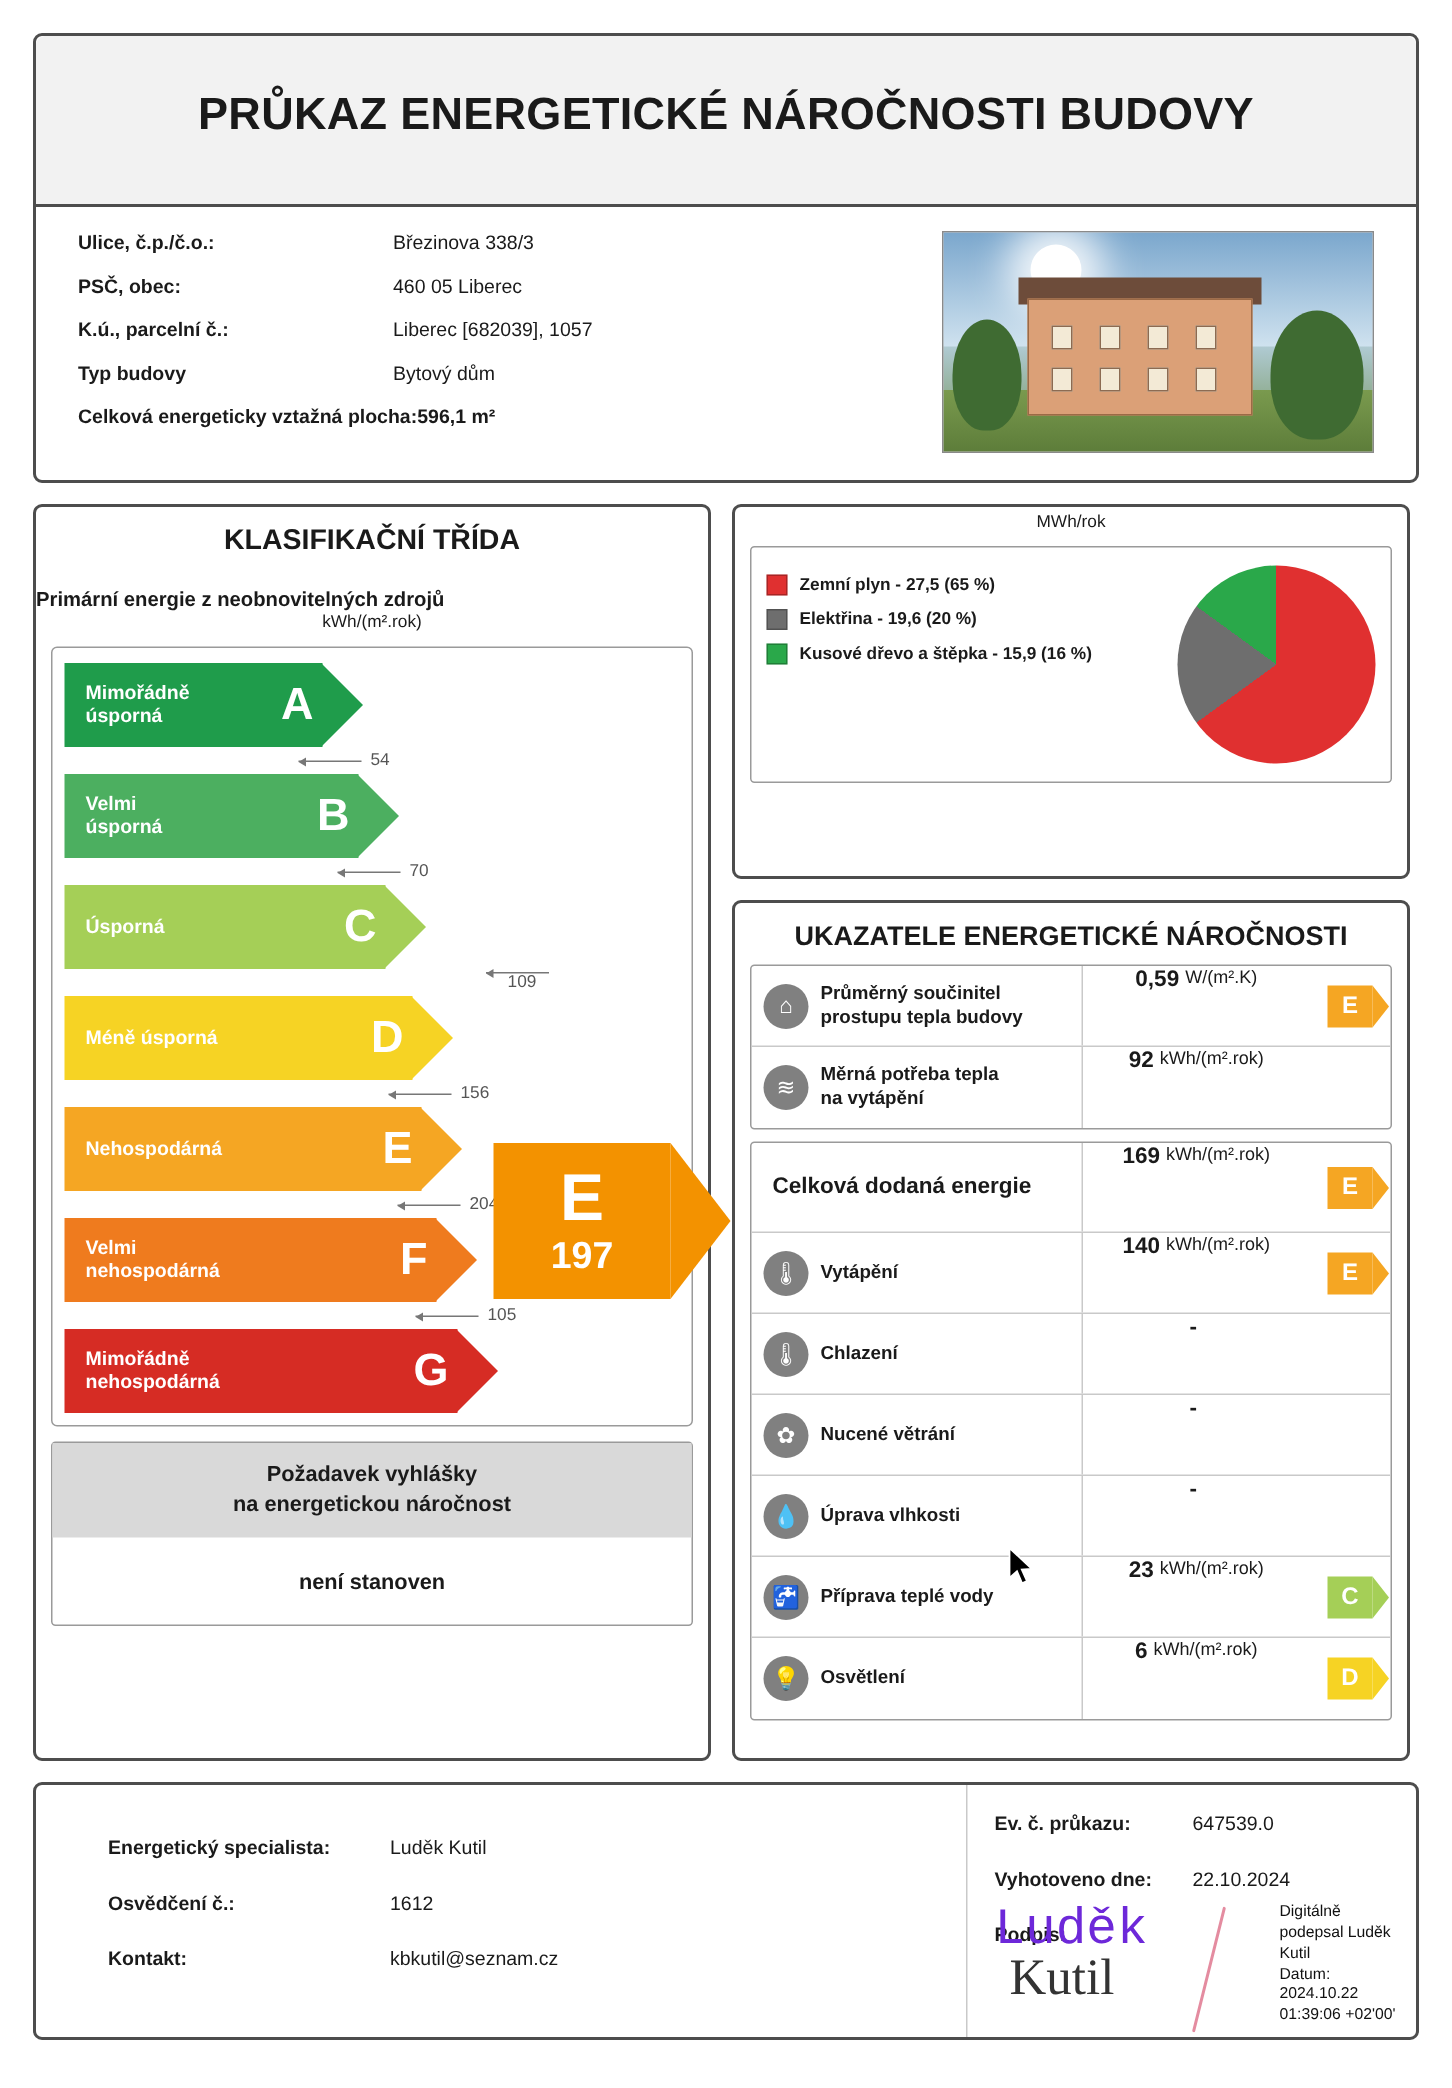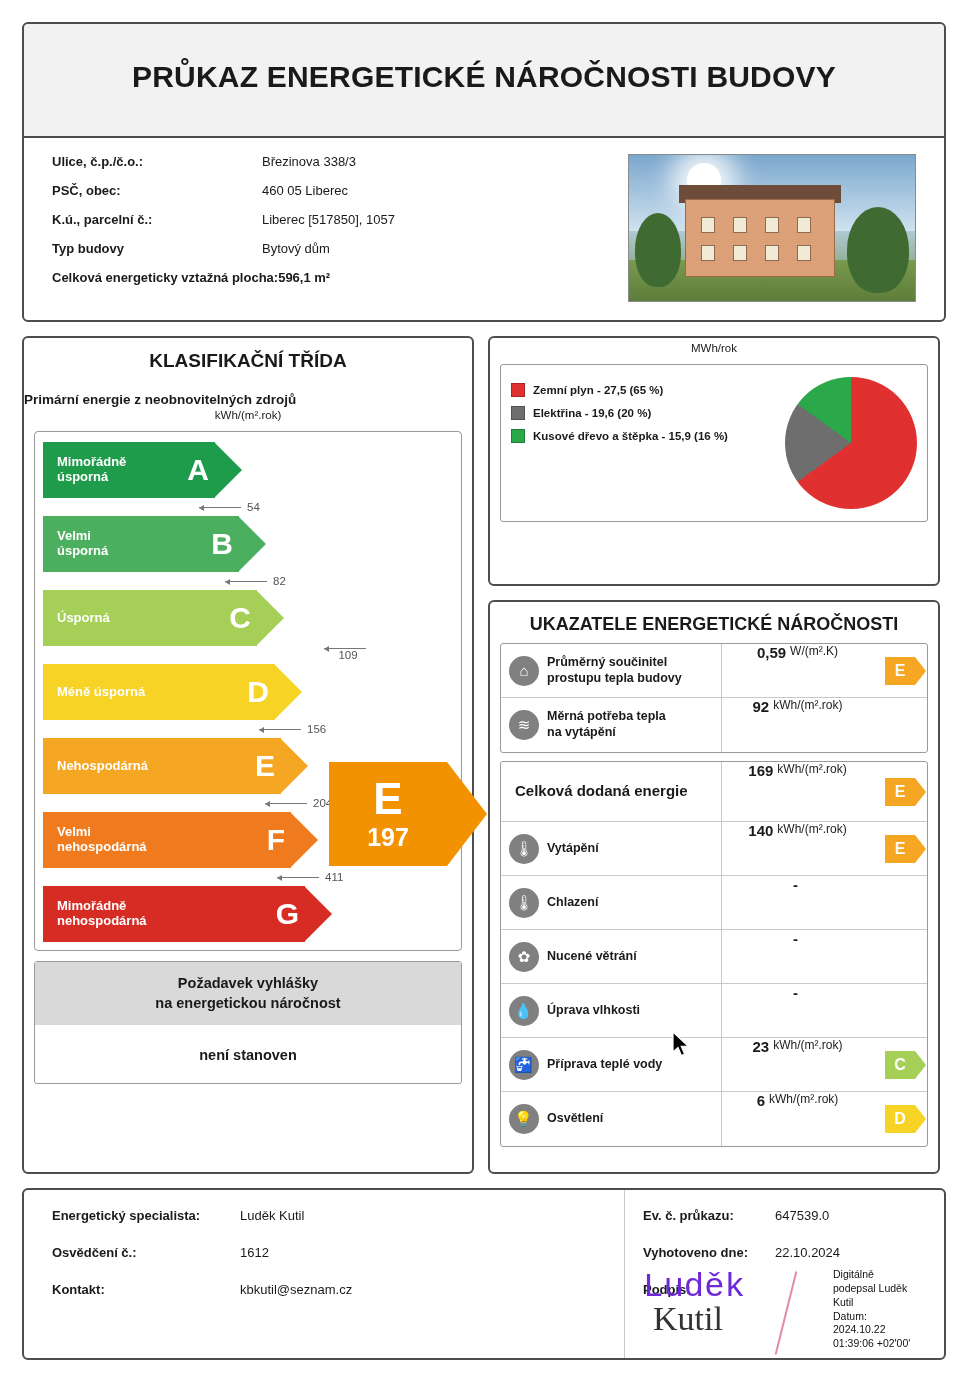--- a/index.html
+++ b/index.html
@@ -167,21 +167,21 @@
     position:relative; width:30px; height:28px; color:#fff; font-weight:bold; font-size:16px;
     display:flex; align-items:center; justify-content:center;
   }
   .clsbadge:after{ content:""; position:absolute; right:-11px; top:0; width:0;height:0;
     border-top:14px solid transparent;border-bottom:14px solid transparent; }
   .ind-big { height:60px; }
   .ind-big .ind-lbl { font-size:15px; padding-left:12px; }
 
   
   .footer { margin-top: 14px; display:flex; height: 172px; }
-  .fl { width: 600px; padding: 18px 0 0 28px; }
+  .fl { width: 600px; padding: 34px 0 0 28px; margin-left: 20px; }
   .fr { flex:1; padding: 18px 18px 0 18px; border-left:1px solid #c9c9c9; position:relative;}
   .frow { display:flex; font-size:13px; margin-bottom: 22px; }
   .frow .lbl { font-weight:bold; min-width: 188px; }
   .frow2 .lbl { font-weight:bold; min-width: 132px; }
   .sig {
     position:absolute; left: 18px; top: 78px; width: 300px; height: 90px;
   }
   .sig .name { font-family:Liberation Mono, monospace; font-size: 34px; color:#6d28d9; }
   .sig .name2 { font-family:"Liberation Serif", serif; font-size: 34px; color:#333; margin-left:10px; margin-top:-6px;}
   .sig .stroke { position:absolute; left: 142px; top: 2px; width:2px; height:86px; background:#e48ca0; transform: rotate(14deg); border-radius:2px;}
@@ -204,21 +204,21 @@
         <div class="idrow">
           <span class="lbl">Ulice, č.p./č.o.:</span>
           <span class="val">Březinova 338/3</span>
         </div>
         <div class="idrow">
           <span class="lbl">PSČ, obec:</span>
           <span class="val">460 05 Liberec</span>
         </div>
         <div class="idrow">
           <span class="lbl">K.ú., parcelní č.:</span>
-          <span class="val">Liberec [517850], 1057</span>
+          <span class="val">Liberec [682039], 1057</span>
         </div>
         <div class="idrow">
           <span class="lbl">Typ budovy</span>
           <span class="val">Bytový dům</span>
         </div>
         <div class="idrow last">
           <span class="lbl">Celková energeticky vztažná plocha:</span>
           <span class="val" style="font-weight:bold">596,1 m²</span>
         </div>
       </div>
@@ -272,21 +272,21 @@
         <div class="bandrow">
           <div class="band" style="background:#4caf60; width:196px;">
             <span class="bl">Velmi
 úsporná</span>
             <span class="letter">B</span>
             <span class="arrow" style="border-left:28px solid #4caf60;"></span>
           </div>
         </div>
         <div class="limit" style="padding-left:182px;">
           <span class="ln"></span>
-            <span>82</span>
+            <span>70</span>
         </div>
 
         <div class="bandrow">
           <div class="band" style="background:#a5cf57; width:214px;">
             <span class="bl">Úsporná</span>
             <span class="letter">C</span>
             <span class="arrow" style="border-left:28px solid #a5cf57;"></span>
           </div>
         </div>
         <div class="limit" style="padding-left:200px;flex-direction:column;">
@@ -321,21 +321,21 @@
         <div class="bandrow">
           <div class="band" style="background:#ef7b1e; width:248px;">
             <span class="bl">Velmi
 nehospodárná</span>
             <span class="letter">F</span>
             <span class="arrow" style="border-left:28px solid #ef7b1e;"></span>
           </div>
         </div>
         <div class="limit" style="padding-left:234px;">
           <span class="ln"></span>
-            <span>411</span>
+            <span>105</span>
         </div>
 
         <div class="bandrow" style="margin-bottom:0;">
           <div class="band" style="background:#d62c24; width:262px;">
             <span class="bl">Mimořádně
 nehospodárná</span>
             <span class="letter">G</span>
             <span class="arrow" style="border-left:28px solid #d62c24;"></span>
           </div>
         </div>

